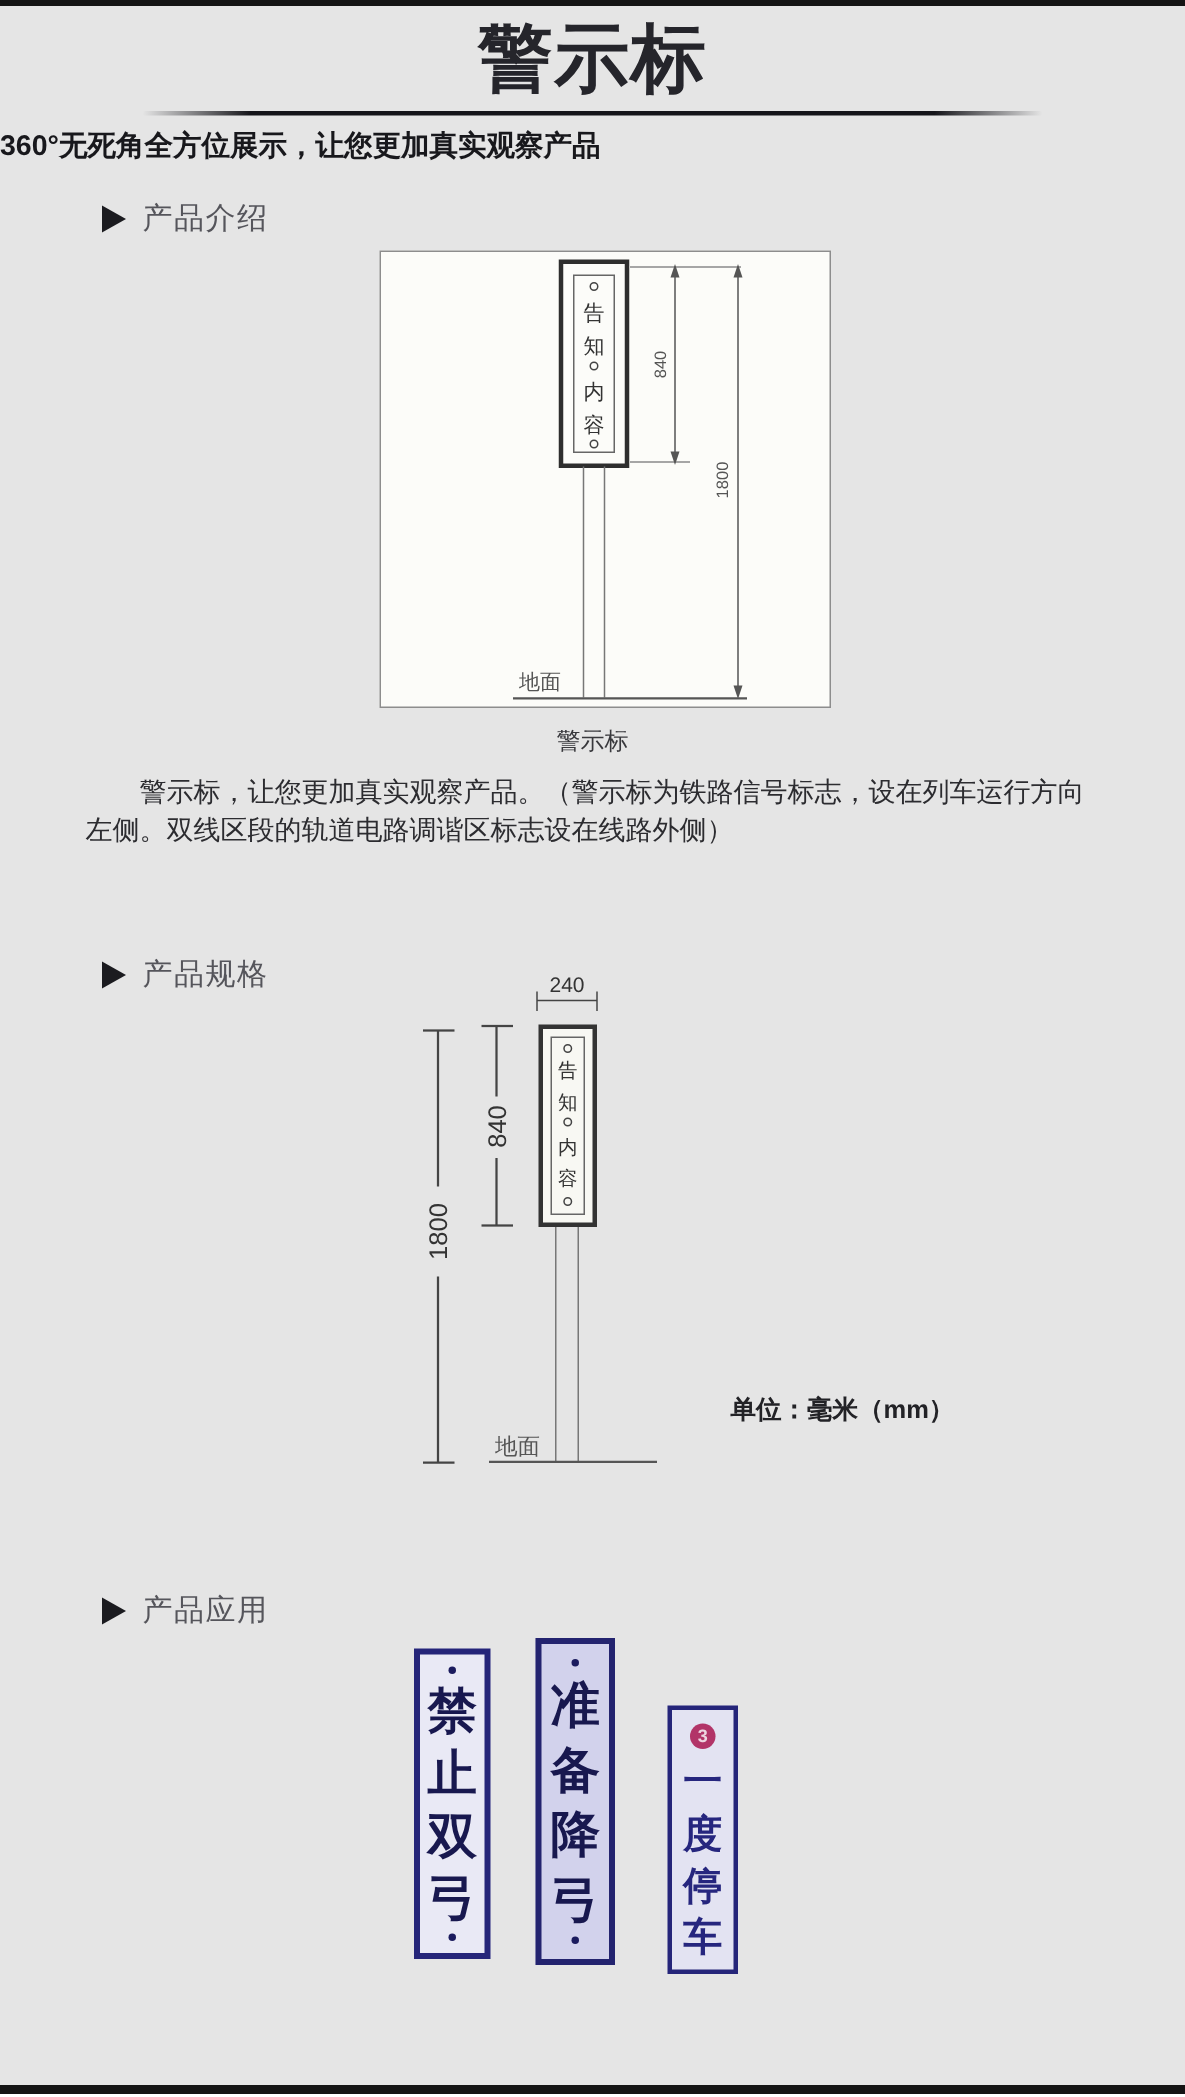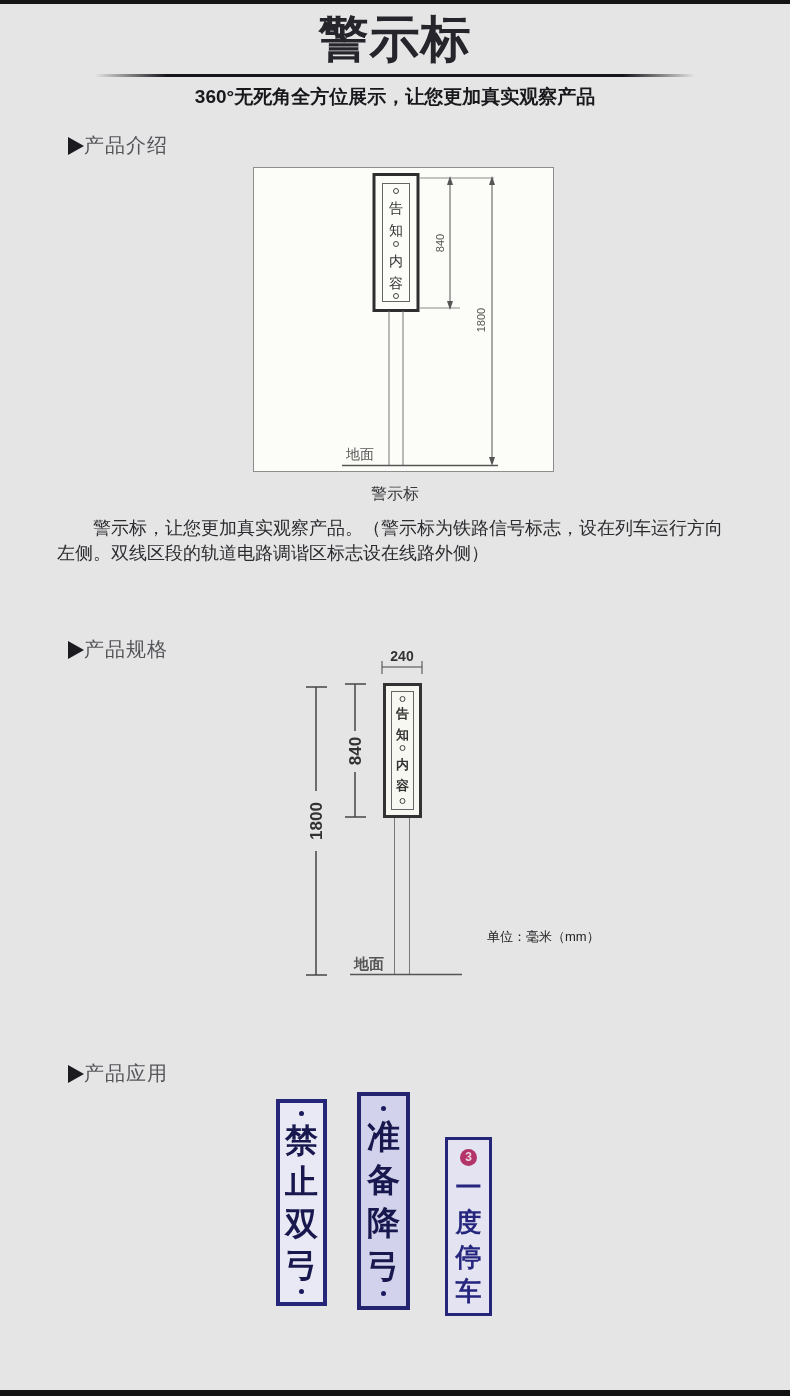--- a/index.html
+++ b/index.html
@@ -5,35 +5,35 @@
   html,body{margin:0;padding:0;background:#ffffff;}
   .page{position:relative;width:790px;height:1396px;background:#e5e5e5;overflow:hidden;
         font-family:"Liberation Sans","DejaVu Sans",sans-serif;}
   .abs{position:absolute;}
   .top-bar{left:0;top:0;width:790px;height:4px;background:#141414;}
   .bottom-bar{left:0;top:1390px;width:790px;height:8px;background:#141414;}
   .title{left:0;top:6px;width:790px;text-align:center;font-size:50px;font-weight:900;
          color:#25252b;letter-spacing:1px;margin:0;}
   .title-divider{left:95px;top:74px;width:600px;height:3px;border-radius:2px;
          background:linear-gradient(90deg,rgba(0,0,0,0) 0%,#15151a 12%,#15151a 88%,rgba(0,0,0,0) 100%);}
-  .subtitle{left:0;top:84px;width:790px;text-align:center;font-size:19px;font-weight:700;color:#18181c;}
-  .section-header{display:flex;align-items:center;left:68px;}
+  .subtitle{left:0;top:84px;width:790px;font-size:19px;font-weight:700;color:#18181c;}
+  .section-header{display:flex;align-items:center;gap:11px;left:68px;}
   .section-header .tri{width:0;height:0;border-top:9px solid transparent;border-bottom:9px solid transparent;
          border-left:16px solid #1b1b1f;}
   .section-header .lbl{font-size:20px;color:#55555b;letter-spacing:1px;}
   .hdr-intro{top:132px;} .hdr-specs{top:636px;} .hdr-app{top:1060px;}
   .diagram1-frame{left:253px;top:167px;width:301px;height:305px;border:1px solid #8d8d8d;
          background:#fcfcf9;box-sizing:border-box;}
   .caption{width:790px;left:0;text-align:center;color:#38383c;}
   .caption-intro{top:484px;font-size:16px;}
   .caption-app{top:1331px;font-size:17px;}
   .intro-paragraph{left:57px;top:516px;width:678px;font-size:18px;line-height:25px;
          color:#2c2c30;text-indent:2em;margin:0;}
-  .diagram2-box{left:288px;top:645px;width:400px;height:340px;font-weight:bold;}
-  .unit-note{left:487px;top:928px;font-size:13px;color:#222226;}
+  .diagram2-box{left:264px;top:645px;width:400px;height:340px;}
+  .unit-note{left:487px;top:928px;font-size:17px;color:#222226;font-weight:bold;}
   .app-sign{display:flex;flex-direction:column;align-items:center;justify-content:space-evenly;
          box-sizing:border-box;}
   .sign1{left:276px;top:1099px;width:51px;height:207px;background:#e9e9f5;border:4px solid #252579;}
   .sign2{left:357px;top:1092px;width:53px;height:218px;background:#d2d2ec;border:4px solid #23236f;}
   .sign3{left:445px;top:1137px;width:47px;height:179px;background:#e3e3f2;border:3px solid #252579;}
   .sign1 .ch,.sign2 .ch{font-size:33px;font-weight:900;color:#18184f;line-height:1;}
   .sign3 .ch{font-size:26px;font-weight:700;color:#26267e;line-height:1;}
   .hole{width:5px;height:5px;border-radius:50%;background:#1b1b5e;}
   .badge{width:17px;height:17px;border-radius:50%;background:#b23468;color:#eed4e0;
          display:flex;align-items:center;justify-content:center;font-size:12px;font-weight:bold;}

